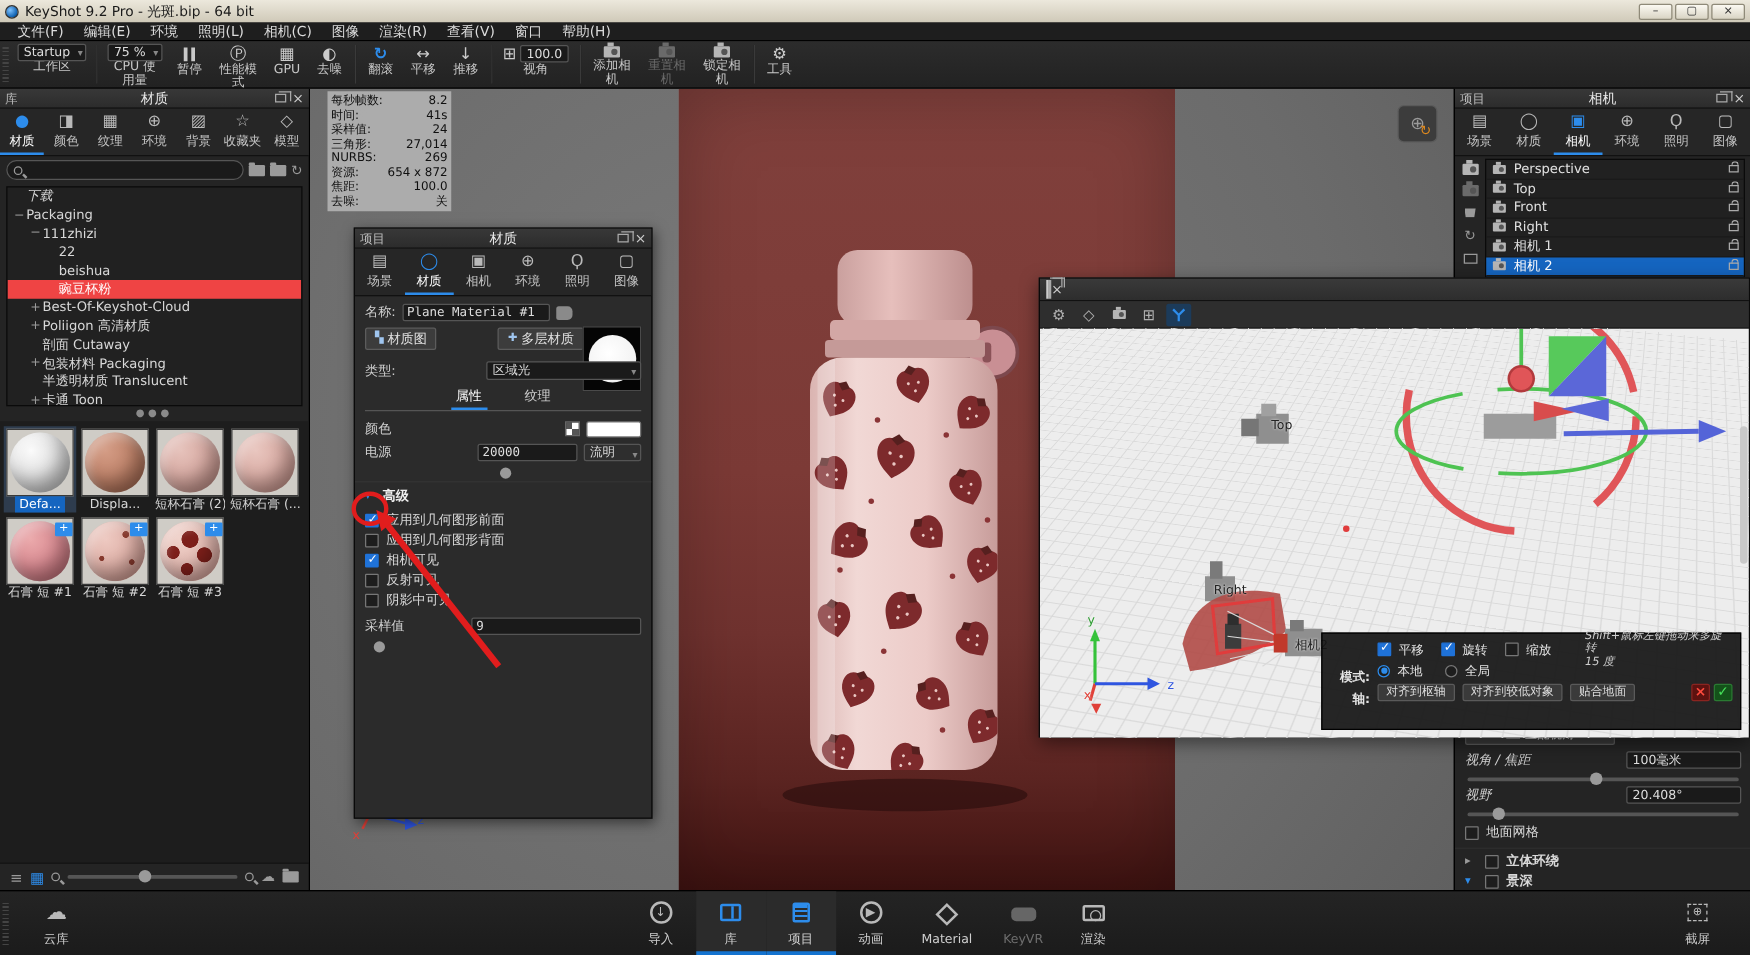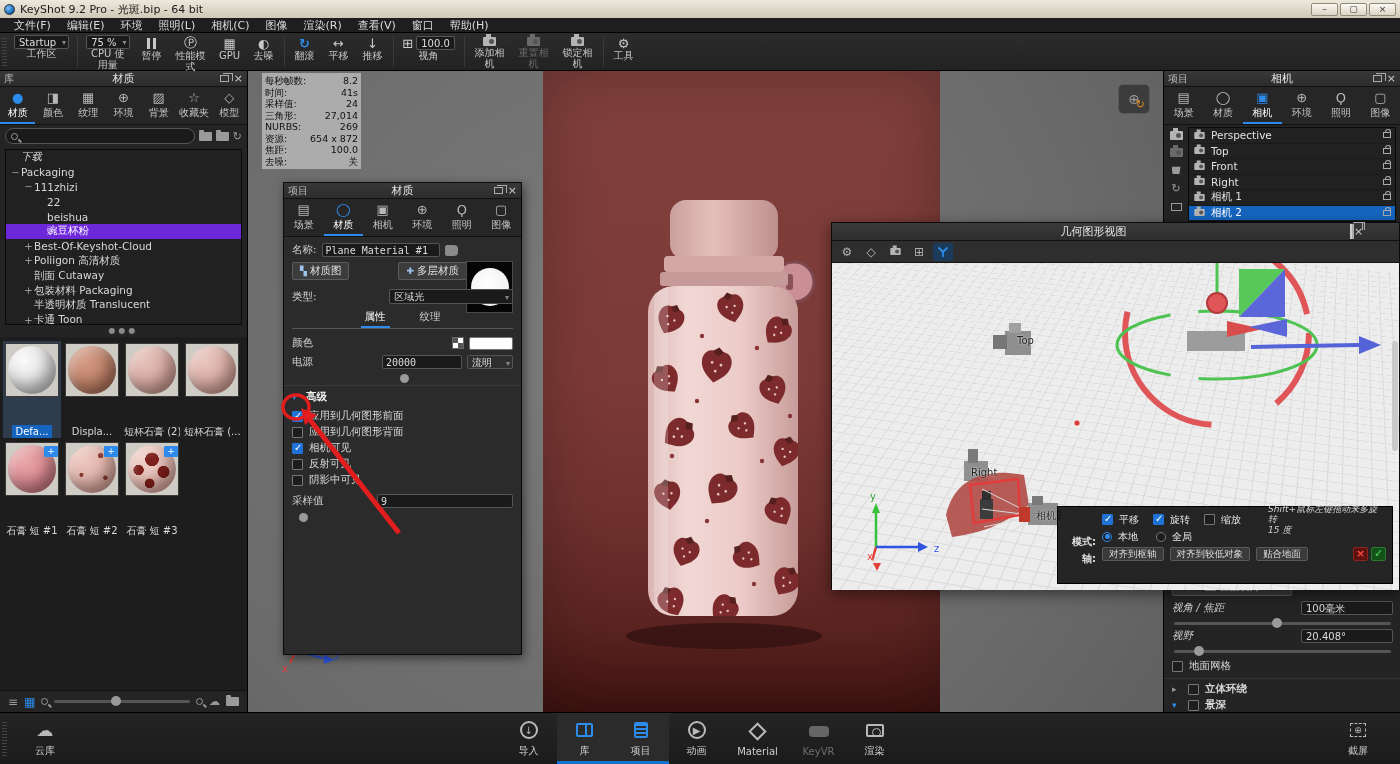--- a/index.html
+++ b/index.html
@@ -69,25 +69,25 @@
   .search-box { flex:1; height:16px; background:#1a1a1a; border:1px solid #555; border-radius:8px; display:flex; align-items:center; padding:0 5px; }
   .mag { width:7px; height:7px; border:1.5px solid #9a9a9a; border-radius:50%; position:relative; }
   .mag:after { content:""; position:absolute; left:6px; top:6px; width:4px; height:1.5px; background:#9a9a9a; transform:rotate(45deg); }
   .search-box input { flex:1; background:transparent; border:none; outline:none; color:#ddd; font-size:10px; }
   .mini-ico { color:#9a9a9a; font-size:11px; }
   .folder-ico { width:13px; height:9px; background:#9a9a9a; border-radius:1px; position:relative; display:inline-block; }
   .folder-ico:before { content:""; position:absolute; left:0; top:-2px; width:5px; height:2px; background:#9a9a9a; border-radius:1px 1px 0 0; }
   #lib-tree { margin:2px 5px; border:1px solid #0a0a0a; background:#212121; height:176px; overflow:hidden; }
   .tree-row { display:flex; align-items:center; height:14.8px; font-size:10.5px; color:#d8d8d8; white-space:nowrap; }
   .tree-row .exp { width:11px; text-align:center; color:#9a9a9a; font-size:10px; flex:none; }
-  .tree-row.selected { background:#6d28d9; color:#fff; }
+  .tree-row.selected { background:#ef4444; color:#fff; }
   .tree-row.italic .tlab { font-style:italic; }
   .dots-splitter { text-align:center; color:#8a8a8a; font-size:8px; letter-spacing:3px; height:10px; line-height:8px; }
   #thumbs { flex:1; background:#1d1d1d; padding:4px 3px; display:flex; flex-wrap:wrap; align-content:flex-start; gap:2px; }
-  .thumb { width:58px; display:flex; flex-direction:column; align-items:center; position:relative; padding:2px 1px 0;gap:28px; }
+  .thumb { width:58px; display:flex; flex-direction:column; align-items:center; position:relative; padding:2px 1px 0; }
   .thumb .sphwrap { width:54px; height:54px; background:#cfccc6; display:flex; align-items:center; justify-content:center; border:1px solid #3a3a3a; }
   .thumb.selected { background:#2e3c4e; }
   .sph { width:48px; height:48px; border-radius:50%; box-shadow:inset -7px -9px 12px rgba(0,0,0,.3), inset 4px 5px 8px rgba(255,255,255,.35); }
   .v-white { background:radial-gradient(circle at 35% 30%, #fbfbfb, #d6d6d6 60%, #a8a8a8); }
   .v-terra { background:radial-gradient(circle at 35% 30%, #d49c85, #b97c63 60%, #8d5541); }
   .v-pink  { background:radial-gradient(circle at 35% 30%, #e6c2bb, #d1a29a 60%, #ac7b73); }
   .v-pink2 { background:radial-gradient(circle at 35% 30%, #e9c6bf, #d4a59d 60%, #b07e76); }
   .v-rose  { background:radial-gradient(circle at 35% 30%, #eba9ab, #d2828a 60%, #a75c63); }
   .v-speck { background:radial-gradient(circle at 68% 22%, #8a3b2f 5%, transparent 6%), radial-gradient(circle at 28% 62%, #8a3b2f 4%, transparent 5%), radial-gradient(circle at 78% 68%, #8a3b2f 4%, transparent 5%), radial-gradient(circle at 35% 30%, #eec9c1, #d9a9a0 60%, #b27d75); }
   .v-spot  { background:radial-gradient(circle at 50% 30%, #7d1f1a 16%, transparent 17%), radial-gradient(circle at 22% 52%, #7d1f1a 11%, transparent 12%), radial-gradient(circle at 74% 56%, #7d1f1a 13%, transparent 14%), radial-gradient(circle at 45% 80%, #7d1f1a 10%, transparent 11%), radial-gradient(circle at 35% 30%, #f0d2ca, #ddb1a9 60%, #ba857d); }
@@ -868,21 +868,20 @@
           <input class="finput" style="flex: 1 1 0%;" value="9">
         </div>
         <div class="slider-line">
             <span class="dot" style="left:3%;"></span>
           </div>
       </div>
     </div>
 
     <div id="geoview">
       <div id="geo-title">
-        <span class="gt">几何图形视图</span>
         <span class="picos" style="width:44px;">
           <span class="float-ico" style="border-color:#ccc;"></span>
           <span class="float-ico"></span>
           <span class="x-ico">×</span>
         </span>
       </div>
       <div id="geo-tools">
         <span class="gtool">⚙</span>
         <span class="gtool">◇</span>
         <span class="gtool">

